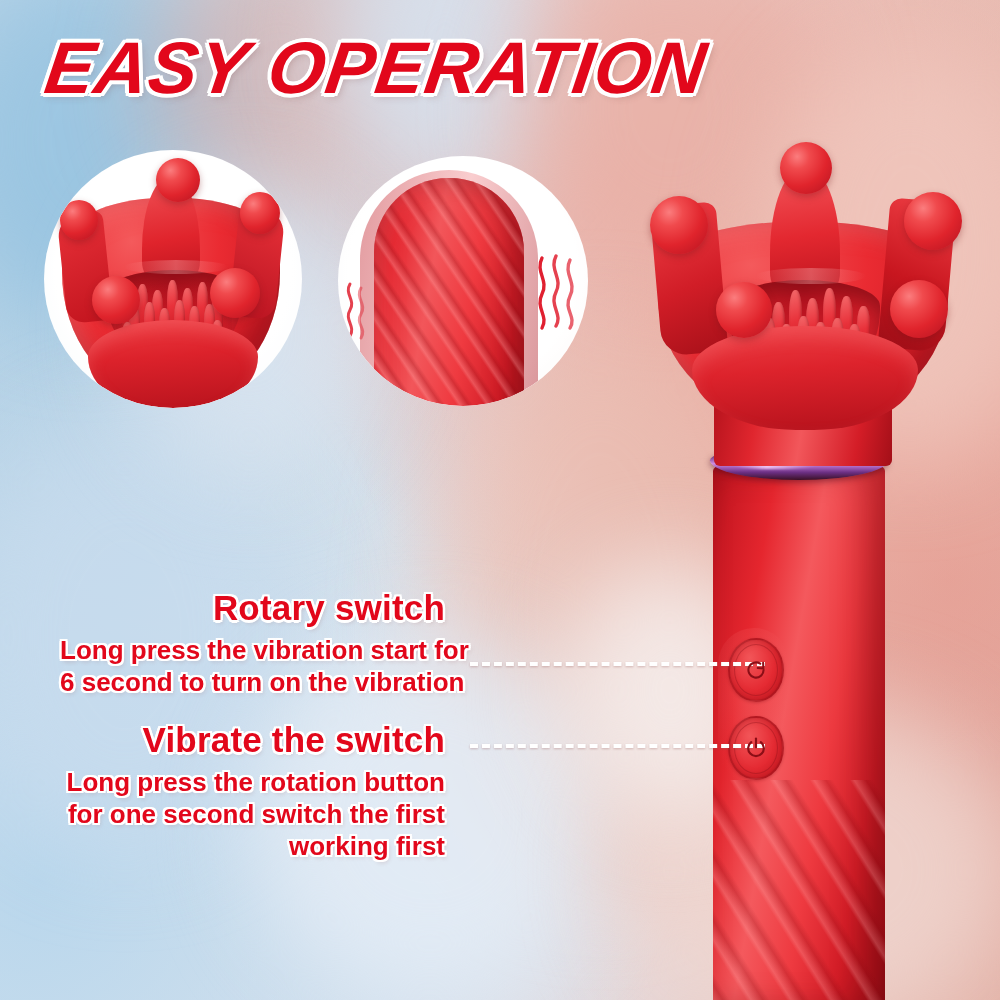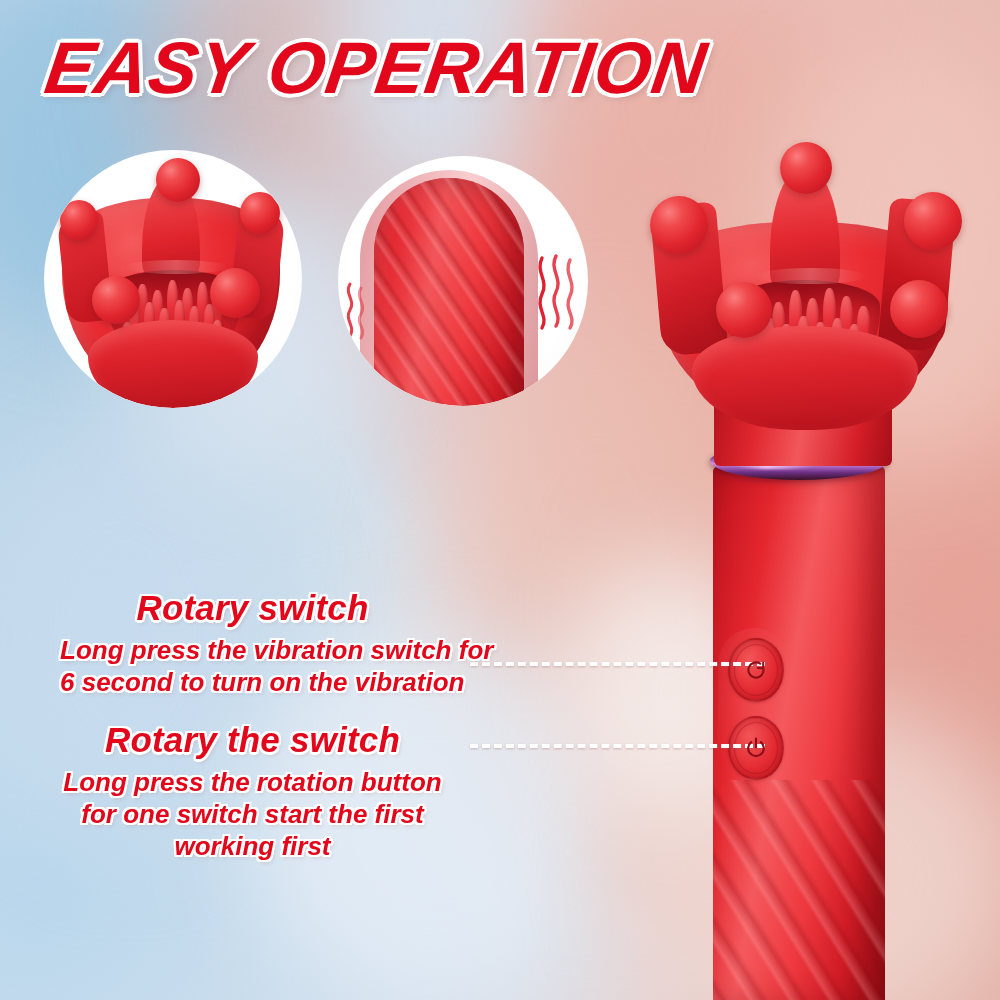--- a/index.html
+++ b/index.html
@@ -230,21 +230,21 @@
     font-size:26px;
     line-height: 32px;
     white-space:nowrap;
     text-shadow:
       -2px -2px 0 #fff, 2px -2px 0 #fff,
       -2px  2px 0 #fff, 2px  2px 0 #fff,
       -2.3px 0 0 #fff,  2.3px 0 0 #fff,
        0 -2.3px 0 #fff, 0 2.3px 0 #fff,
        2px 3px 4px rgba(140,70,70,.22);
   }
-  .ta-c { text-align: center; font-style: italic; }
+  .ta-c { text-align: right; }
 </style>
 </head>
 <body>
 
 <div id="stage">
 
   <div class="bg-base"></div>
   <div class="bg-blob b1"></div>
   <div class="bg-blob b2"></div>
   <div class="bg-blob b3"></div>
@@ -430,24 +430,24 @@
         </g>
       </svg>
     </div>
   </div>
 
   <div class="dash" style="left:470px; top:662px; width:295px;"></div>
   <div class="dash" style="left:470px; top:744px; width:295px;"></div>
 
   <div class="callout" style="left:60px; top:588px; width:385px;">
     <div class="co-title ta-c">Rotary switch</div>
-    <div class="co-line ta-c" style="margin-top:6px;">Long press the vibration switch for</div>
+    <div class="co-line ta-c" style="margin-top:6px;">Long press the vibration start for</div>
     <div class="co-line ta-c">6 second to turn on the vibration</div>
   </div>
 
   <div class="callout" style="left:60px; top:720px; width:385px;">
-    <div class="co-title ta-c">Rotary the switch</div>
+    <div class="co-title ta-c">Vibrate the switch</div>
     <div class="co-line ta-c" style="margin-top:6px;">Long press the rotation button</div>
-    <div class="co-line ta-c">for one switch start the first</div>
+    <div class="co-line ta-c">for one second switch the first</div>
     <div class="co-line ta-c">working first</div>
   </div>
 
 </div>
 
 </body></html>

